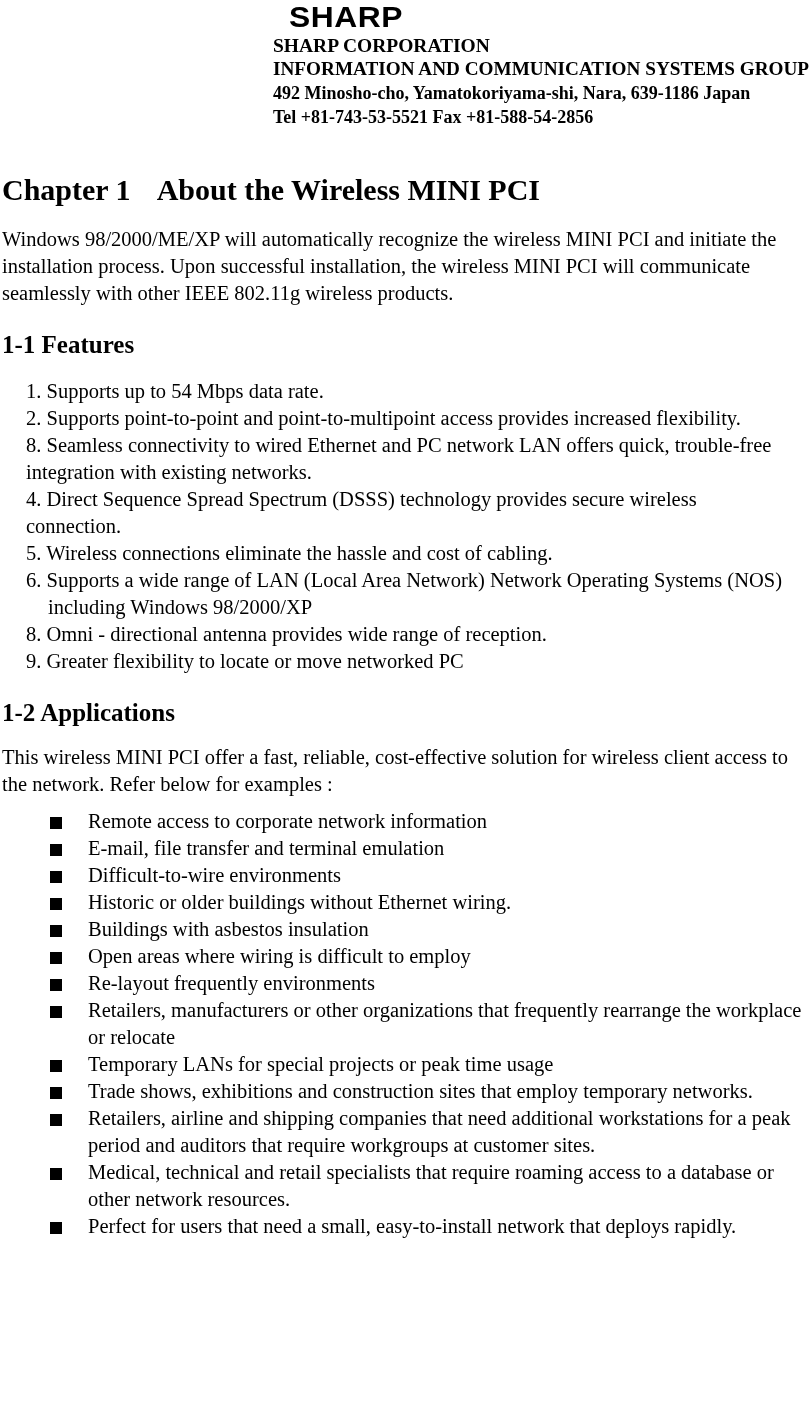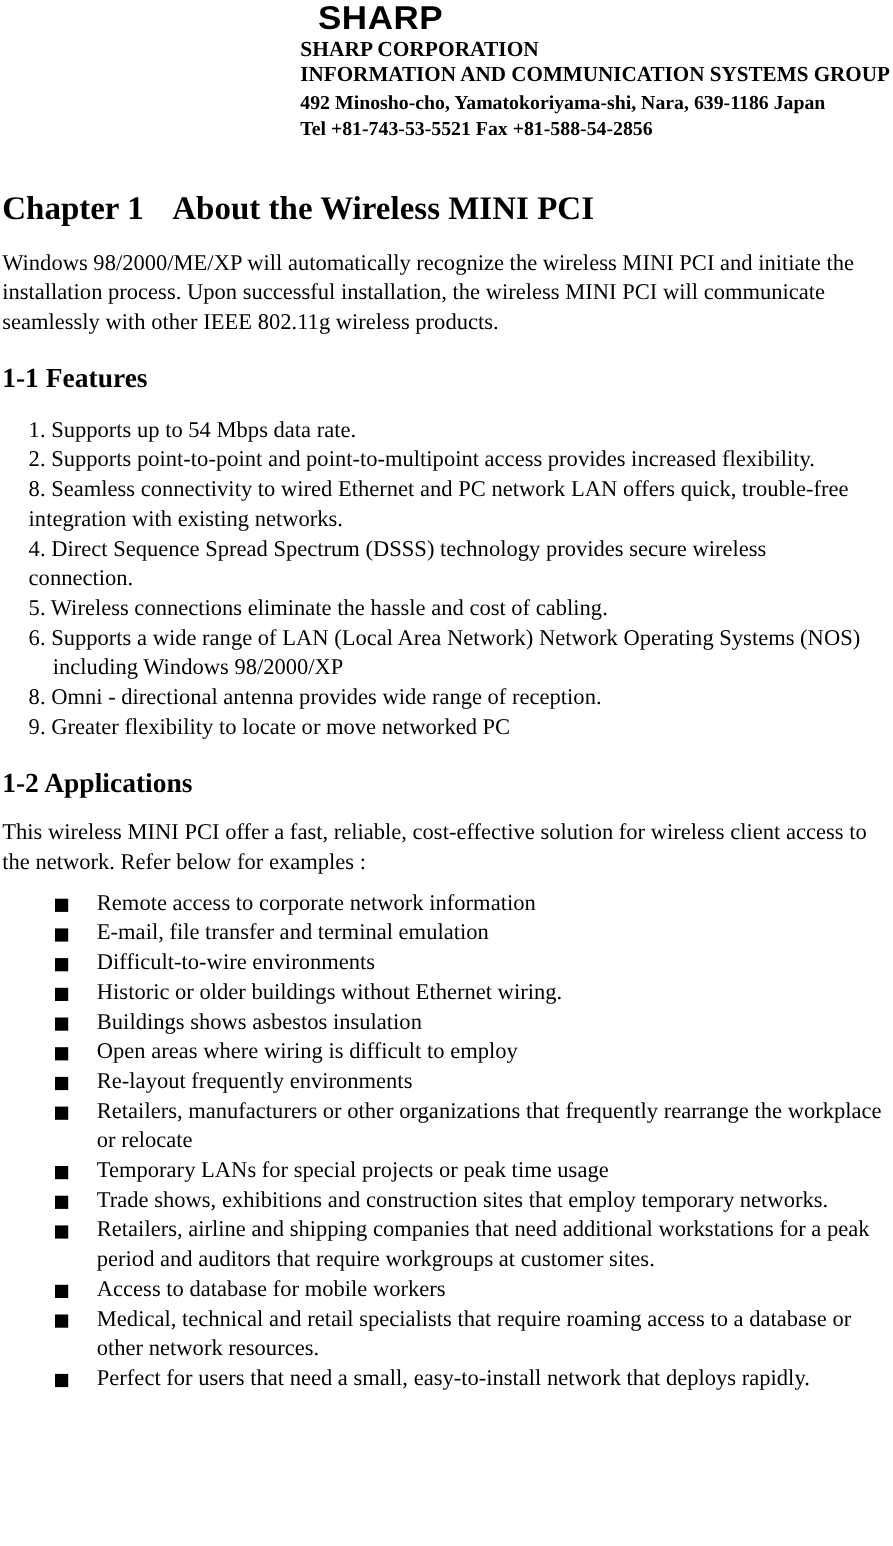--- a/index.html
+++ b/index.html
@@ -188,26 +188,25 @@
 
     <h2 class="section-heading">1-2 Applications</h2>
 
     <p class="body-text">This wireless MINI PCI offer a fast, reliable, cost-effective solution for wireless client access to the network. Refer below for examples :</p>
 
     <ul class="application-list">
         <li><span class="sq-bullet"></span><span>Remote access to corporate network information</span></li>
         <li><span class="sq-bullet"></span><span>E-mail, file transfer and terminal emulation</span></li>
         <li><span class="sq-bullet"></span><span>Difficult-to-wire environments</span></li>
         <li><span class="sq-bullet"></span><span>Historic or older buildings without Ethernet wiring.</span></li>
-        <li><span class="sq-bullet"></span><span>Buildings shows asbestos insulation</span></li>
+        <li><span class="sq-bullet"></span><span>Buildings with asbestos insulation</span></li>
         <li><span class="sq-bullet"></span><span>Open areas where wiring is difficult to employ</span></li>
         <li><span class="sq-bullet"></span><span>Re-layout frequently environments</span></li>
         <li><span class="sq-bullet"></span><span>Retailers, manufacturers or other organizations that frequently rearrange the workplace or relocate</span></li>
         <li><span class="sq-bullet"></span><span>Temporary LANs for special projects or peak time usage</span></li>
         <li><span class="sq-bullet"></span><span>Trade shows, exhibitions and construction sites that employ temporary networks.</span></li>
         <li><span class="sq-bullet"></span><span>Retailers, airline and shipping companies that need additional workstations for a peak period and auditors that require workgroups at customer sites.</span></li>
-        <li><span class="sq-bullet"></span><span>Access to database for mobile workers</span></li>
         <li><span class="sq-bullet"></span><span>Medical, technical and retail specialists that require roaming access to a database or other network resources.</span></li>
         <li><span class="sq-bullet"></span><span>Perfect for users that need a small, easy-to-install network that deploys rapidly.</span></li>
       </ul>
 
   </main>
 </div>
 
 </body></html>

